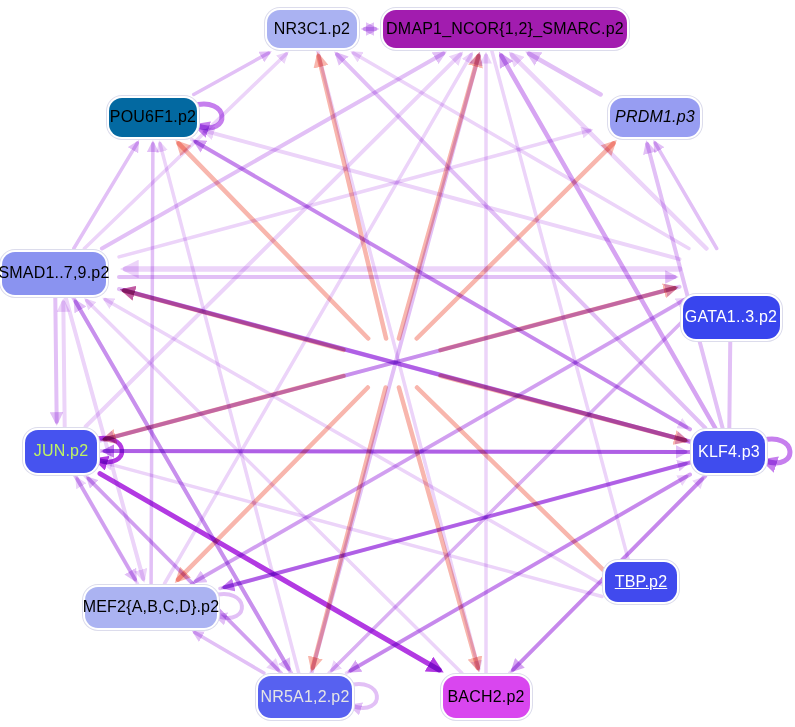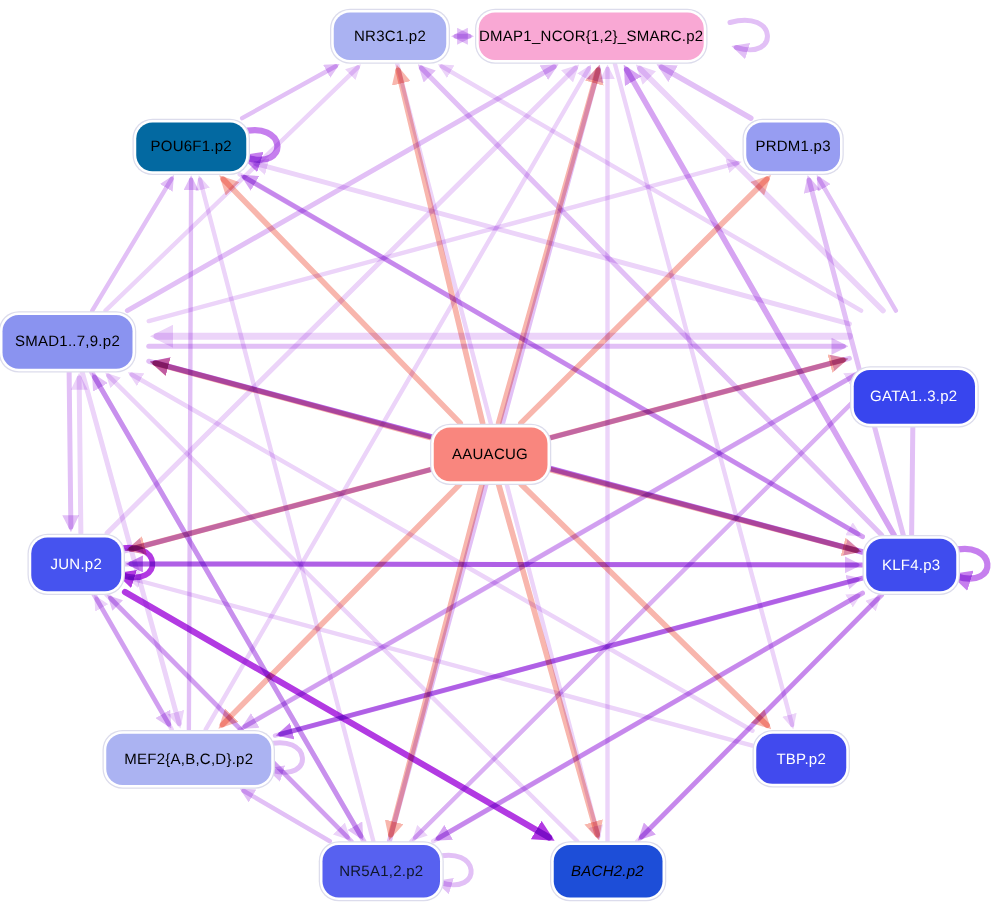--- a/index.html
+++ b/index.html
@@ -4,21 +4,21 @@
 <style>
   html,body{margin:0;padding:0;background:#ffffff;}
   #canvas{
     position:relative;width:795px;height:727px;background:#ffffff;
     font-family:"Liberation Sans",sans-serif;overflow:hidden;
   }
   #edge-layer{position:absolute;left:0;top:0;}
   #edge-layer line,#edge-layer path{mix-blend-mode:multiply;}
   .node{
     position:absolute;display:flex;align-items:center;justify-content:center;
-    border-radius:13px;font-size:12px;white-space:nowrap;letter-spacing:0.2px;
+    border-radius:13px;font-size:16px;white-space:nowrap;letter-spacing:0.2px;
     box-shadow:0 0 0 2px #ffffff,0 0 0 3px #dcdcec;
     cursor:pointer;z-index:2;
   }
 </style>
 </head>
 <body>
 
 <div id="canvas">
   <svg id="edge-layer" width="795" height="727" viewBox="0 0 795 727" xmlns="http://www.w3.org/2000/svg">
       <defs>
@@ -111,25 +111,24 @@
       <line x1="398.9" y1="387.5" x2="477.8" y2="667.8" stroke="#f8b6ad" stroke-width="4.5" stroke-linecap="round" marker-end="url(#arr4)"></line>
       <line x1="100.0" y1="473.6" x2="439.3" y2="670.0" stroke="#b23ae2" stroke-width="5" stroke-linecap="round" marker-end="url(#arr5)"></line>
       <path d="M 584 18 C 622 7, 624 49, 589 38" fill="none" stroke="#e2c0f6" stroke-width="4" stroke-linecap="round" marker-end="url(#arr0)"></path>
       <path d="M 192 106 C 230 95, 232 137, 197 126" fill="none" stroke="#c67fee" stroke-width="5" stroke-linecap="round" marker-end="url(#arr3)"></path>
       <path d="M 92 440 C 130 429, 132 471, 97 460" fill="none" stroke="#b23ae2" stroke-width="4.5" stroke-linecap="round" marker-end="url(#arr5)"></path>
       <path d="M 760 441 C 798 430, 800 472, 765 461" fill="none" stroke="#c67fee" stroke-width="5" stroke-linecap="round" marker-end="url(#arr3)"></path>
       <path d="M 212 596 C 250 585, 252 627, 217 616" fill="none" stroke="#e2c0f6" stroke-width="4" stroke-linecap="round" marker-end="url(#arr0)"></path>
       <path d="M 347 686 C 385 675, 387 717, 352 706" fill="none" stroke="#e2c0f6" stroke-width="4" stroke-linecap="round" marker-end="url(#arr0)"></path>
     </svg>
 <div class="node" style="left: 267px; top: 10px; width: 90px; height: 38px; background: rgb(170, 178, 242); color: rgb(0, 0, 0);">NR3C1.p2</div>
-    <div class="node" style="left: 383px; top: 10px; width: 180px; height: 38px; background: #f9a8d4; color: rgb(0, 0, 0);">DMAP1_NCOR{1,2}_SMARC.p2</div>
+    <div class="node" style="left: 383px; top: 10px; width: 244px; height: 38px; background: #a21caf; color: rgb(0, 0, 0);">DMAP1_NCOR{1,2}_SMARC.p2</div>
     <div class="node" style="left: 109px; top: 97.5px; width: 88px; height: 39px; background: #0369a1; color: rgb(0, 0, 0);">POU6F1.p2</div>
-    <div class="node" style="left: 597px; top: 97.5px; width: 75px; height: 39px; background: rgb(151, 157, 242); color: rgb(0, 0, 0);">PRDM1.p3</div>
+    <div class="node" style="left: 610px; top: 97.5px; width: 90px; height: 39px; background: rgb(151, 157, 242); color: rgb(0, 0, 0); font-style: italic;">PRDM1.p3</div>
     <div class="node" style="left: 2px; top: 251.5px; width: 104px; height: 43px; background: rgb(138, 147, 240); color: rgb(0, 0, 0);">SMAD1..7,9.p2</div>
     <div class="node" style="left: 682.5px; top: 251.5px; width: 97px; height: 43px; background: rgb(56, 69, 238); color: rgb(255, 255, 255); margin-top: 44px;">GATA1..3.p2</div>
-    <div class="node" style="left: 346.5px; top: 341.5px; width: 91px; height: 43px; background: rgb(249, 134, 126); color: rgb(0, 0, 0);">AAUACUG</div>
-    <div class="node" style="left: 25px; top: 429.5px; width: 72px; height: 43px; background: rgb(70, 83, 239); color: #ffffff; text-align: right;">JUN.p2</div>
+    <div class="node" style="left: 25px; top: 429.5px; width: 72px; height: 43px; background: rgb(70, 83, 239); color: #bef264; text-align: right;">JUN.p2</div>
     <div class="node" style="left: 693px; top: 431px; width: 72px; height: 42px; background: rgb(63, 76, 238); color: rgb(255, 255, 255);">KLF4.p3</div>
     <div class="node" style="left: 85px; top: 586.5px; width: 132px; height: 41px; background: rgb(171, 179, 242); color: rgb(0, 0, 0);">MEF2{A,B,C,D}.p2</div>
-    <div class="node" style="left: 605px; top: 587px; width: 72px; height: 40px; background: rgb(65, 74, 238); color: rgb(255, 255, 255);">TBP.p2</div>
-    <div class="node" style="left: 258px; top: 676px; width: 94px; height: 42px; background: rgb(87, 97, 240); color: #0f172a;">NR5A1,2.p2</div>
-    <div class="node" style="left: 442.5px; top: 676px; width: 87px; height: 42px; background: #1d4ed8; color: rgb(0, 0, 0); font-style: italic;">BACH2.p2</div>
+    <div class="node" style="left: 605px; top: 562px; width: 72px; height: 40px; background: rgb(65, 74, 238); color: rgb(255, 255, 255); text-decoration: underline;">TBP.p2</div>
+    <div class="node" style="left: 258px; top: 676px; width: 94px; height: 42px; background: rgb(87, 97, 240); color: #e5e5e5;">NR5A1,2.p2</div>
+    <div class="node" style="left: 442.5px; top: 676px; width: 87px; height: 42px; background: #d946ef; color: rgb(0, 0, 0);">BACH2.p2</div>
   </div>
 
 </body></html>

